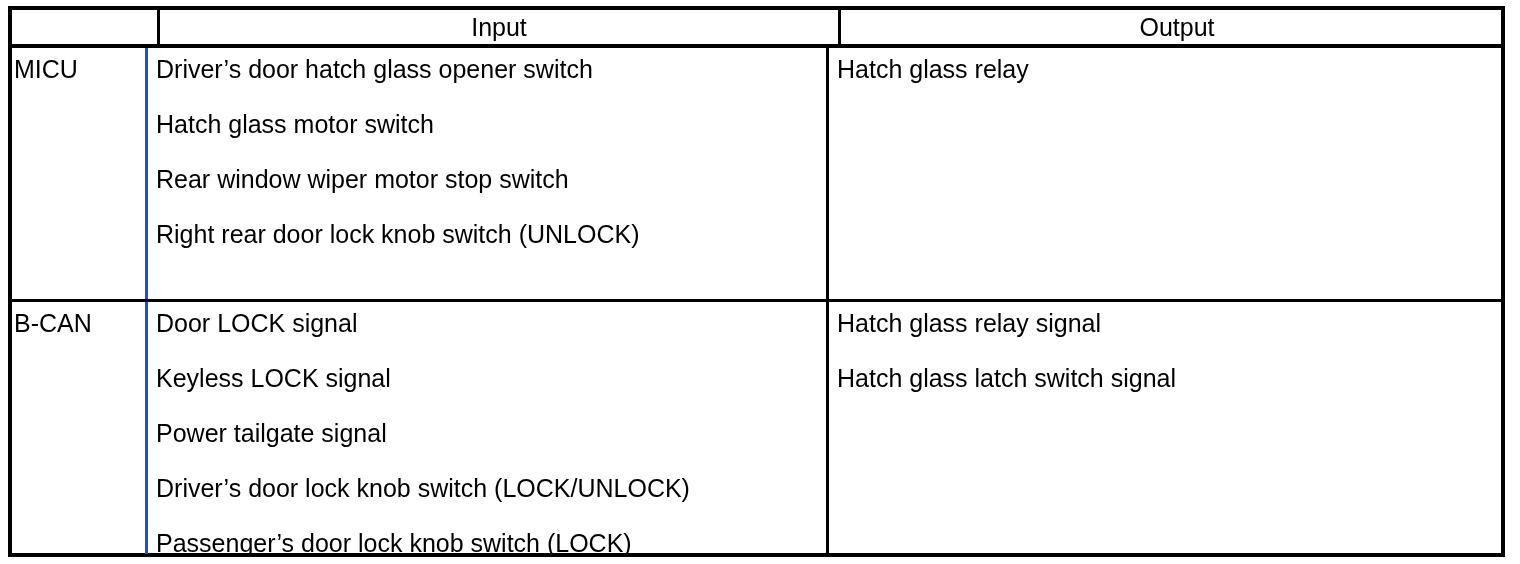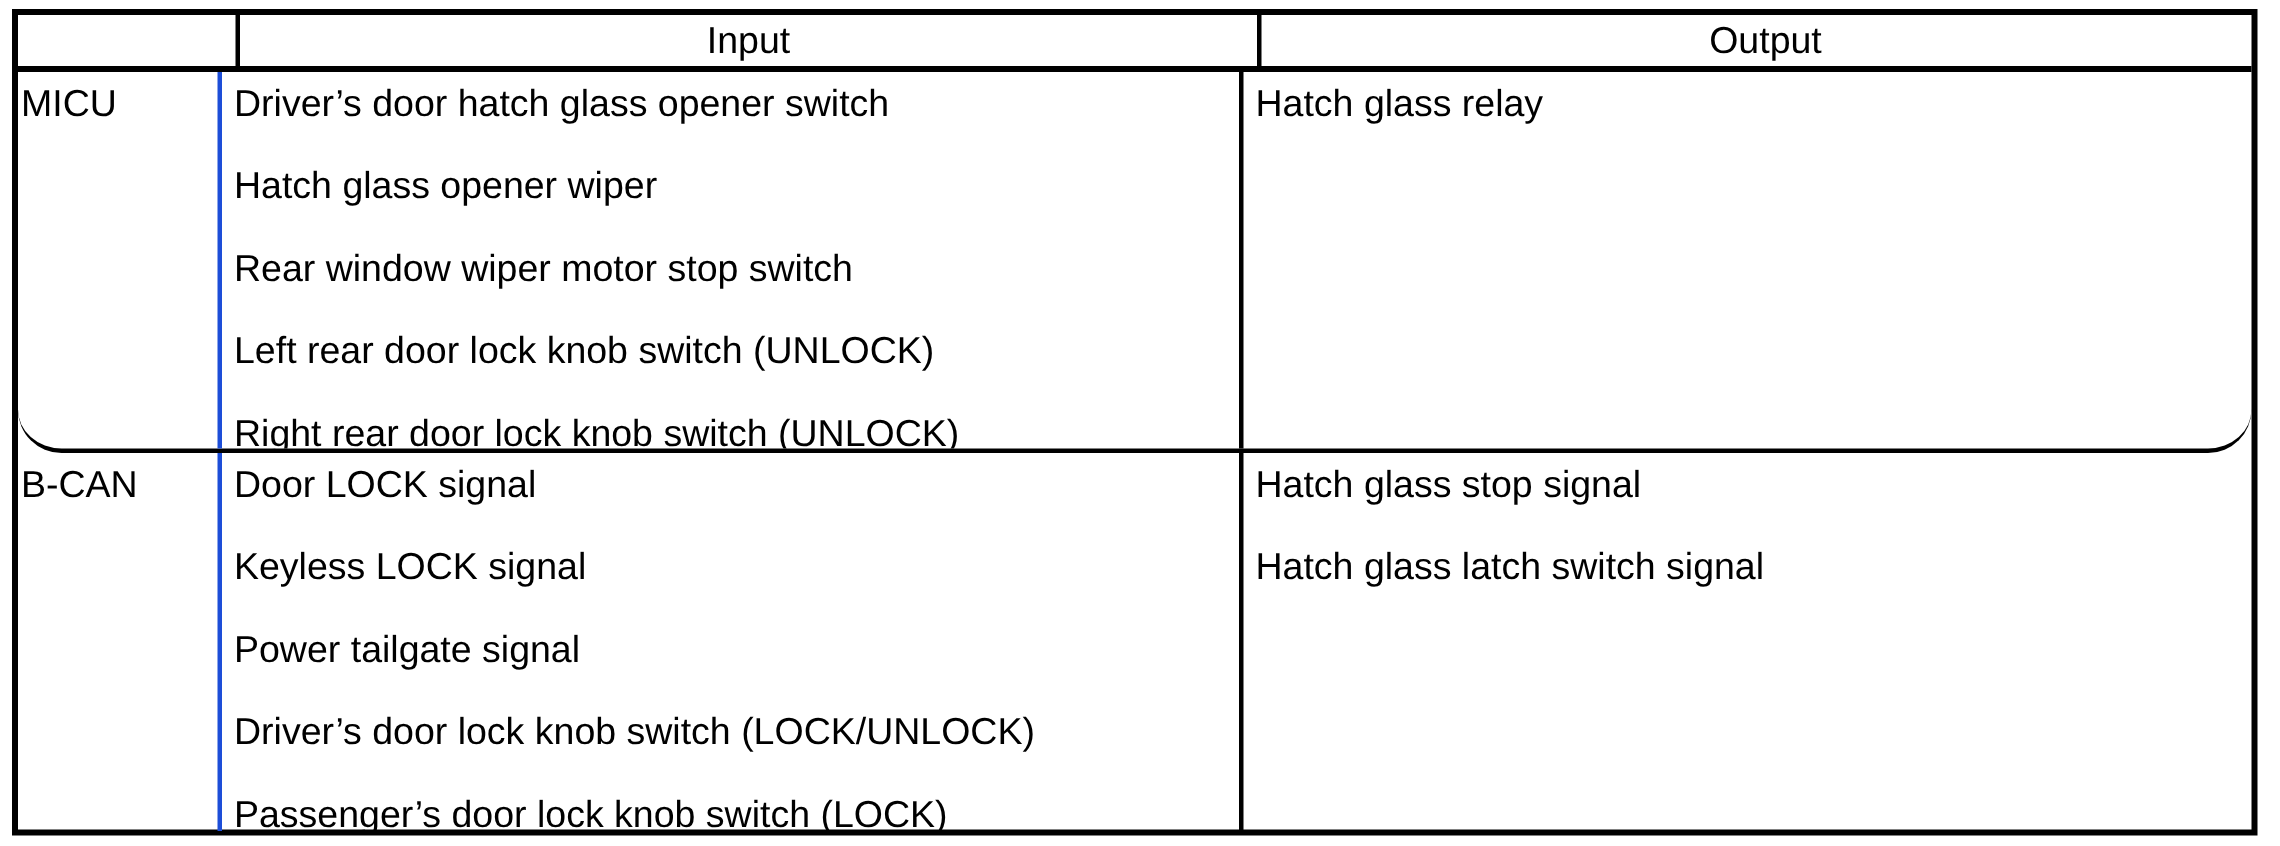--- a/index.html
+++ b/index.html
@@ -51,21 +51,21 @@
   .hdr-input   { left: 133px; width: 681px; border-left: 3px solid #000000; box-sizing: border-box; }
   .hdr-output  { left: 814px; width: 675px; border-left: 3px solid #000000; box-sizing: border-box; }
 
   
   .body-row {
     position: absolute;
     left: 0;
     width: 100%;
     box-sizing: border-box;
   }
-  #row-micu  { top: 38px;  height: 254px; border-bottom: 3px solid #000000; border-radius: 29px; }
+  #row-micu  { top: 38px;  height: 254px; border-bottom: 3px solid #000000; }
   #row-bcan  { top: 292px; height: 252px; }
 
   .cell {
     position: absolute;
     top: 0;
     bottom: 0;
     box-sizing: border-box;
     overflow: hidden;
   }
   .cell-label { left: 0px;   width: 133px; }
@@ -105,23 +105,22 @@
     <div class="hdr-cell hdr-output">Output</div>
   </div>
 
   <div class="body-row" id="row-micu">
     <div class="cell cell-label">
       <div class="label-text">MICU</div>
     </div>
     <div class="cell cell-input">
       <div class="lines">
         <div class="line">Driver’s door hatch glass opener switch</div>
-        <div class="line">Hatch glass opener wiper</div>
+        <div class="line">Hatch glass motor switch</div>
         <div class="line">Rear window wiper motor stop switch</div>
-        <div class="line">Left rear door lock knob switch (UNLOCK)</div>
         <div class="line">Right rear door lock knob switch (UNLOCK)</div>
       </div>
     </div>
     <div class="cell cell-output">
       <div class="lines">
         <div class="line">Hatch glass relay</div>
       </div>
     </div>
   </div>
 
@@ -133,19 +132,19 @@
       <div class="lines">
         <div class="line">Door LOCK signal</div>
         <div class="line">Keyless LOCK signal</div>
         <div class="line">Power tailgate signal</div>
         <div class="line">Driver’s door lock knob switch (LOCK/UNLOCK)</div>
         <div class="line">Passenger’s door lock knob switch (LOCK)</div>
       </div>
     </div>
     <div class="cell cell-output">
       <div class="lines">
-        <div class="line">Hatch glass stop signal</div>
+        <div class="line">Hatch glass relay signal</div>
         <div class="line">Hatch glass latch switch signal</div>
       </div>
     </div>
   </div>
 
 </div>
 
 </body></html>

